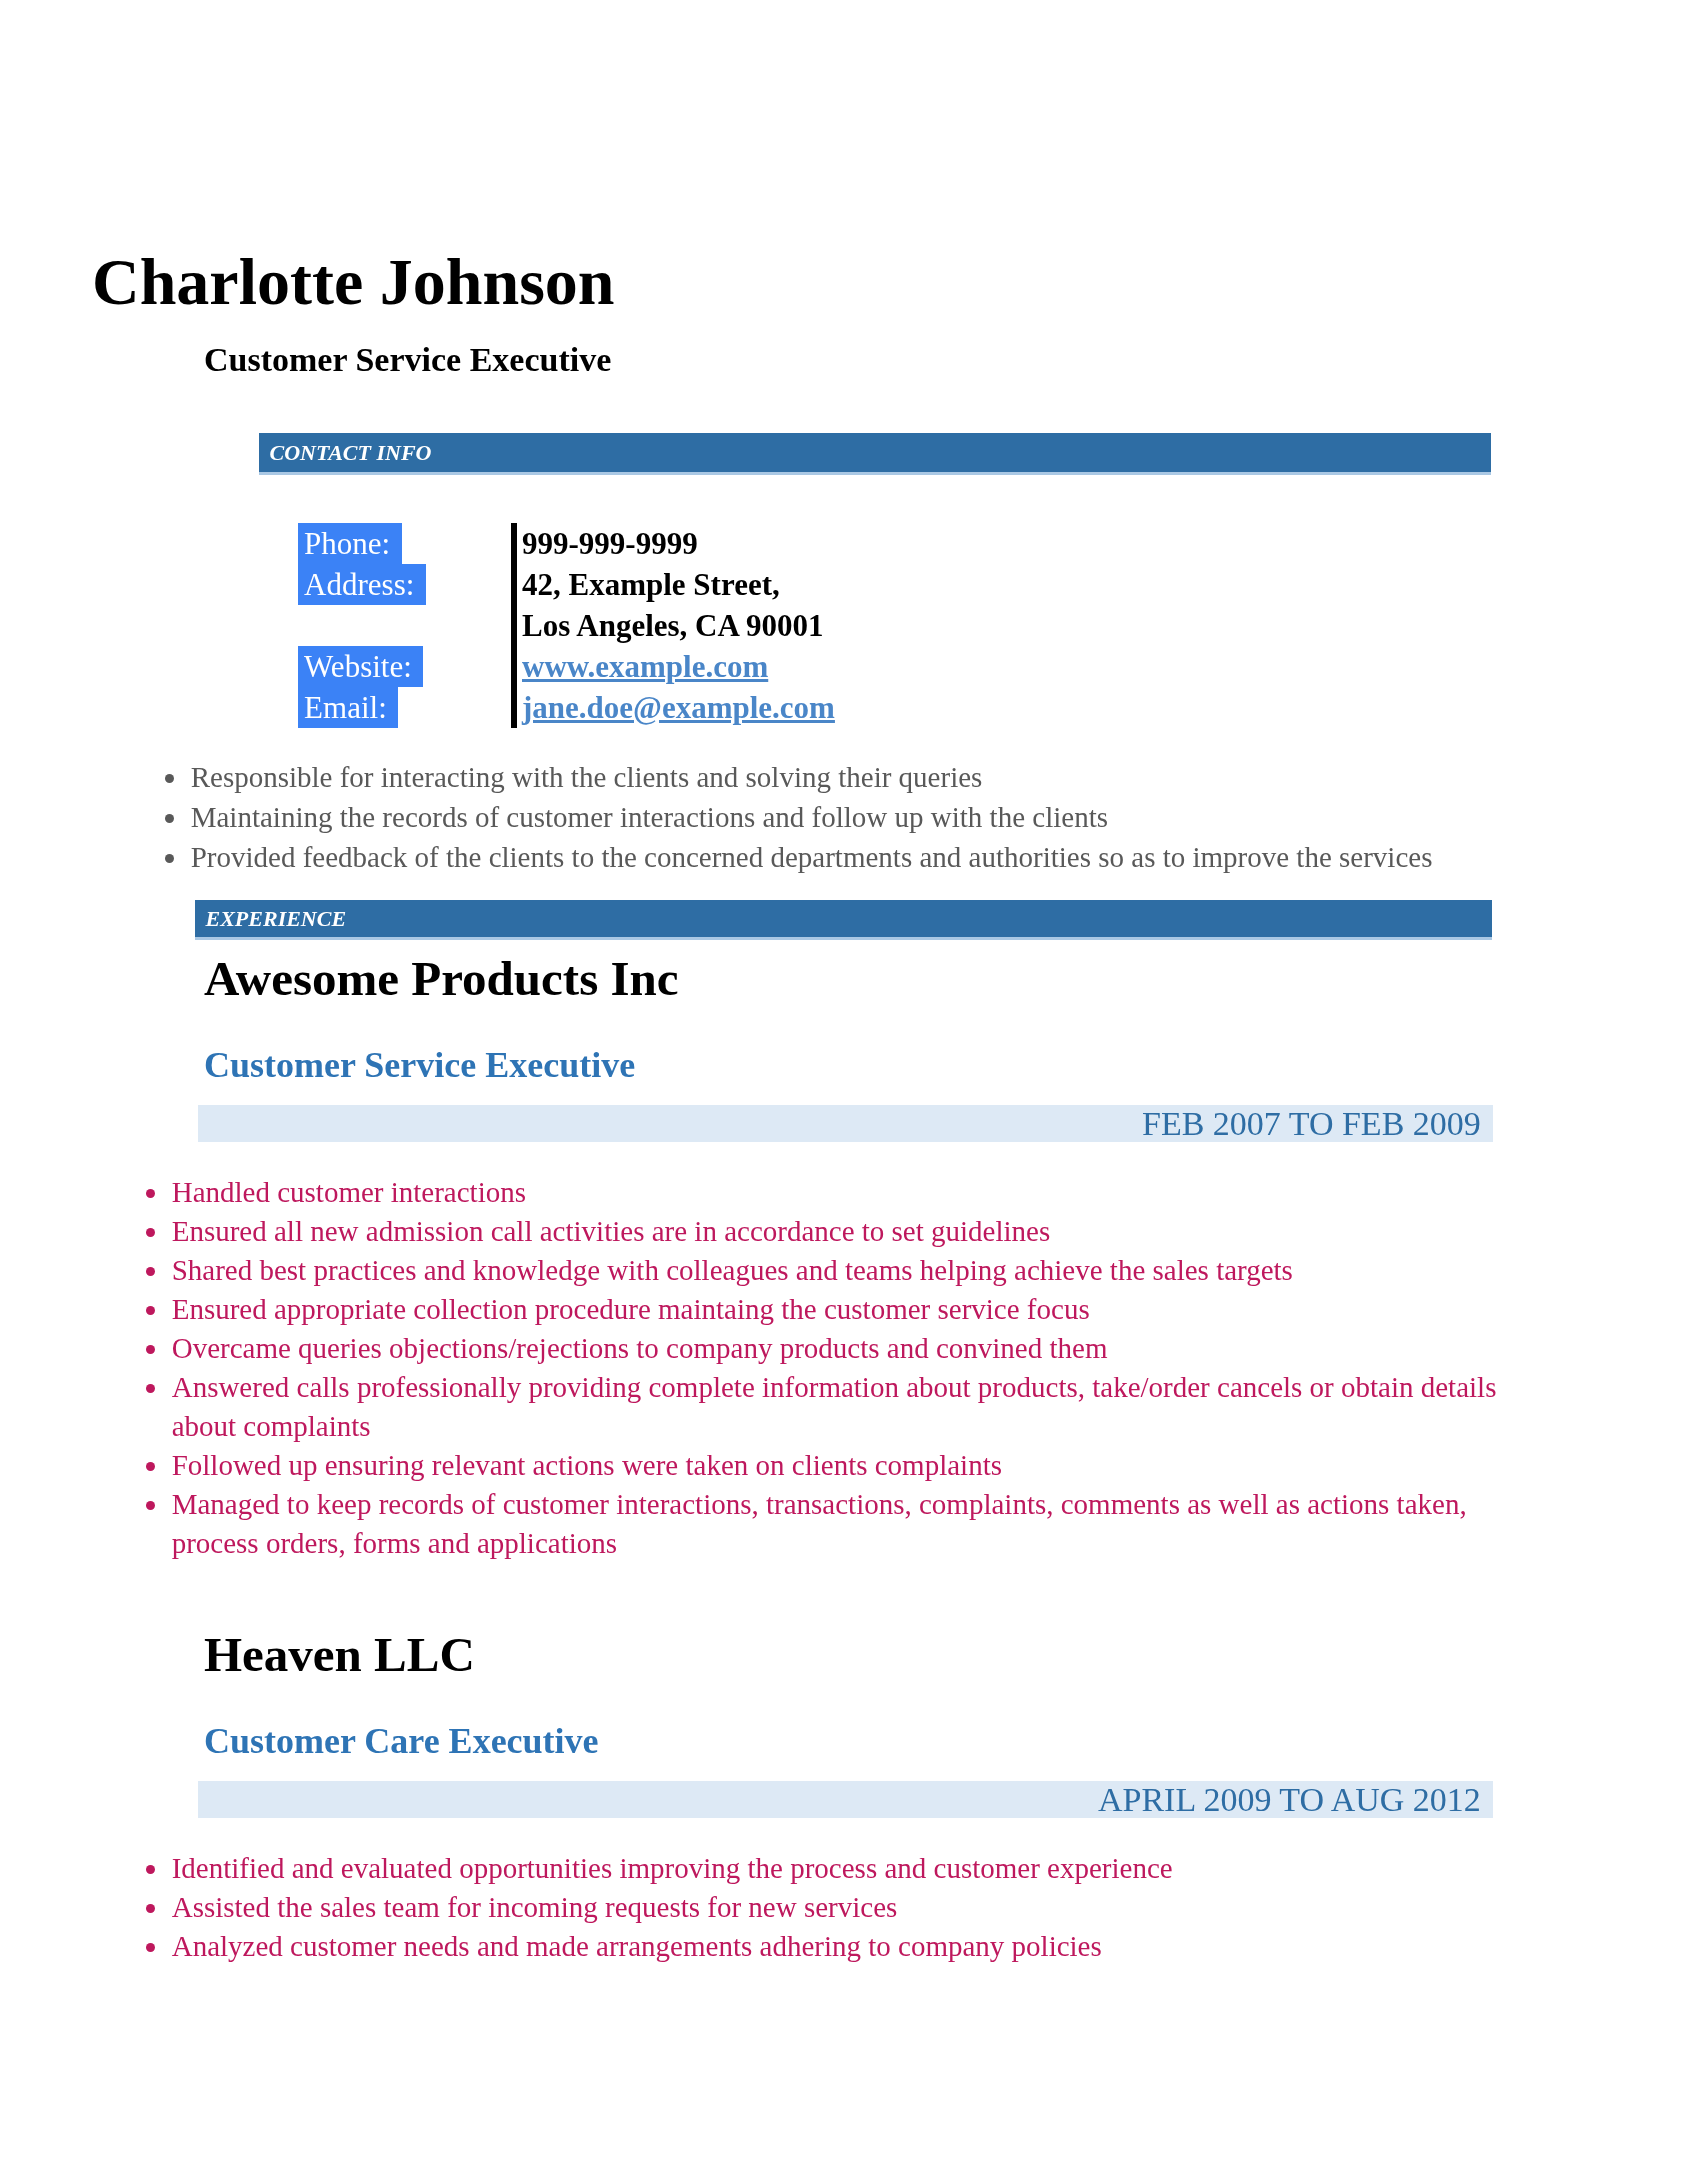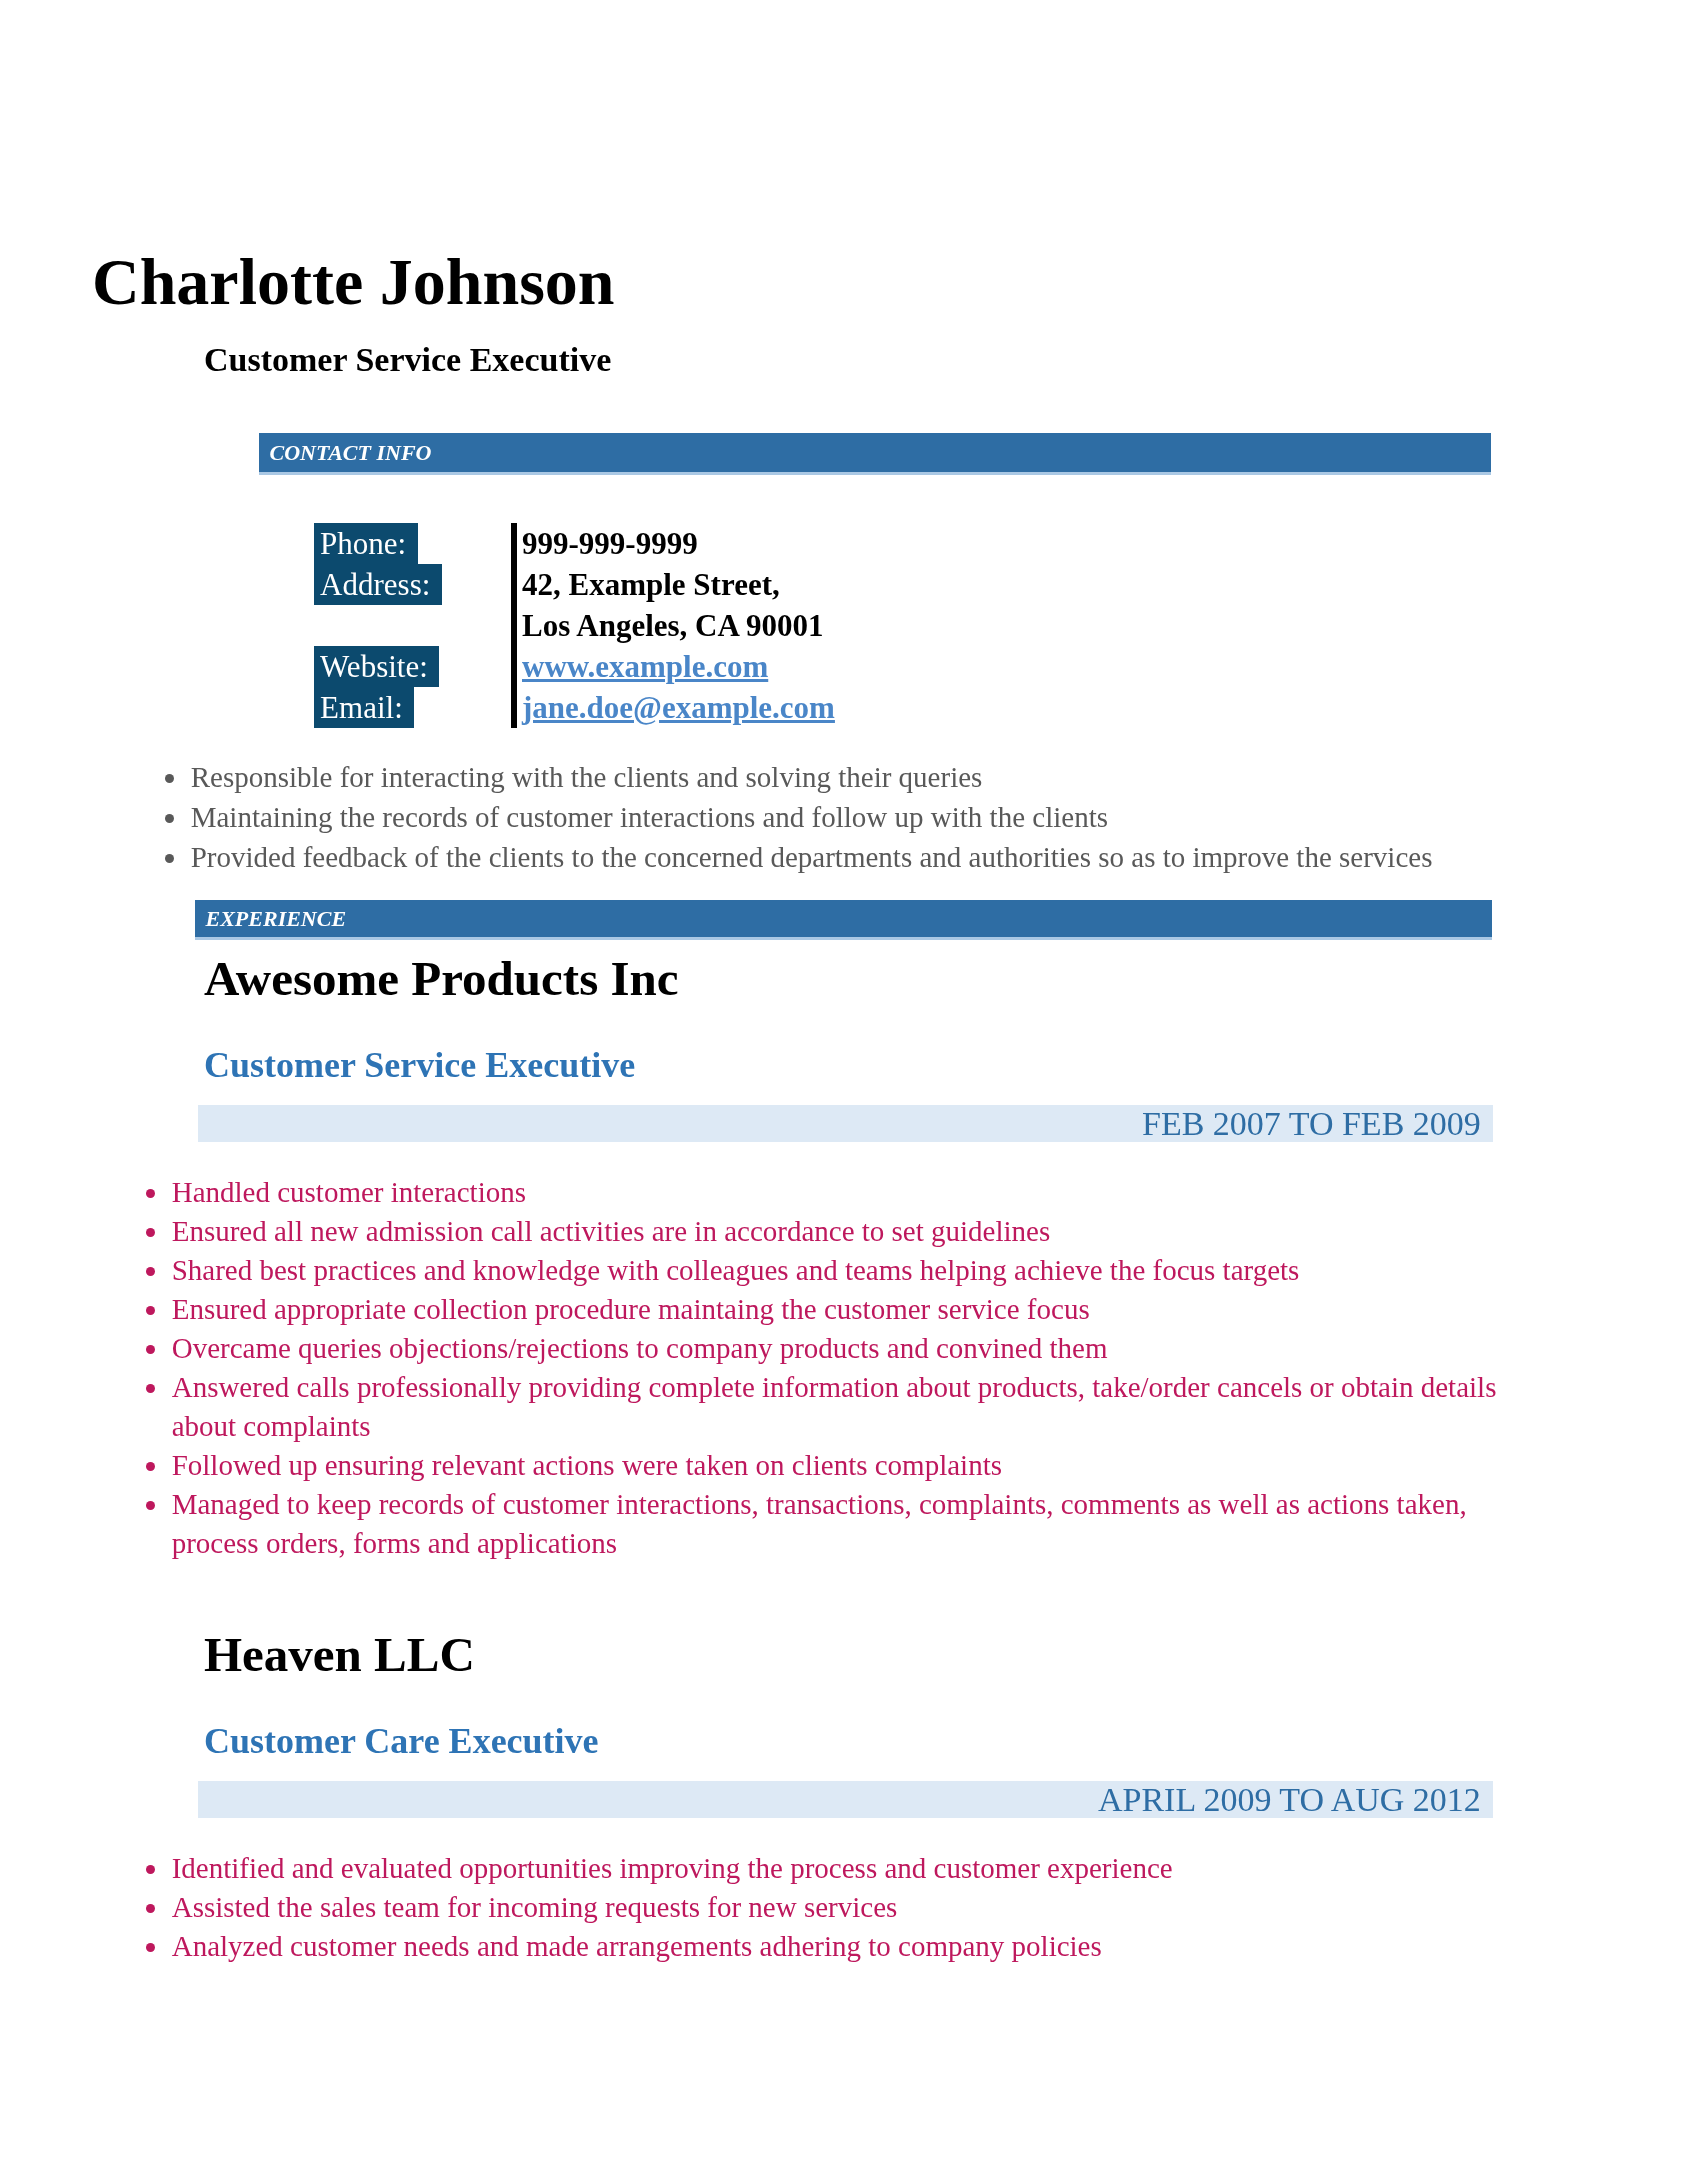--- a/index.html
+++ b/index.html
@@ -32,23 +32,22 @@
   }
   .contact-bar { margin:55px 0 0 259px; width:1221px; }
   .experience-bar { margin:23.6px 0 0 195px; width:1286px; height:37px; line-height:37px; }
   
   .contact { display:flex; margin:48px 0 0 298px; }
   .contact-labels { width:213px; }
   .contact-values { border-left:6.1px solid #000000; padding-left:5px; }
   .contact-row { height:41px; line-height:41px; font-size:31px; white-space:nowrap; }
   .label-chip {
     display:inline-block; height:41px; line-height:41px;
-    background:#0c4a6e; color:#ffffff;
+    background:#3b82f6; color:#ffffff;
     padding:0 11.4px 0 6.1px;
-    margin-left:16px;
   }
   .label-chip.blank { background:transparent; padding:0; }
   .contact-row.value { font-weight:bold; }
   a.doc-link { color:#4a86c8; text-decoration:underline; font-weight:bold; cursor:pointer; }
   
   ul.doc-list {
     margin:0; padding:0 0 0 49px;
     width:1336px;
     font-size:29px; line-height:40px;
     list-style:disc;
@@ -108,21 +107,21 @@
 
   <div class="section-bar experience-bar">EXPERIENCE</div>
 
   <h3 class="company">Awesome Products Inc</h3>
   <h4 class="job-title">Customer Service Executive</h4>
   <div class="date-bar">FEB 2007 TO FEB 2009</div>
 
   <ul class="doc-list job-list">
     <li>Handled customer interactions</li>
     <li>Ensured all new admission call activities are in accordance to set guidelines</li>
-    <li>Shared best practices and knowledge with colleagues and teams helping achieve the focus targets</li>
+    <li>Shared best practices and knowledge with colleagues and teams helping achieve the sales targets</li>
     <li>Ensured appropriate collection procedure maintaing the customer service focus</li>
     <li>Overcame queries objections/rejections to company products and convined them</li>
     <li>Answered calls professionally providing complete information about products, take/order cancels or obtain details about complaints</li>
     <li>Followed up ensuring relevant actions were taken on clients complaints</li>
     <li>Managed to keep records of customer interactions, transactions, complaints, comments as well as actions taken, process orders, forms and applications</li>
   </ul>
 
   <h3 class="company second">Heaven LLC</h3>
   <h4 class="job-title">Customer Care Executive</h4>
   <div class="date-bar">APRIL 2009 TO AUG 2012</div>

